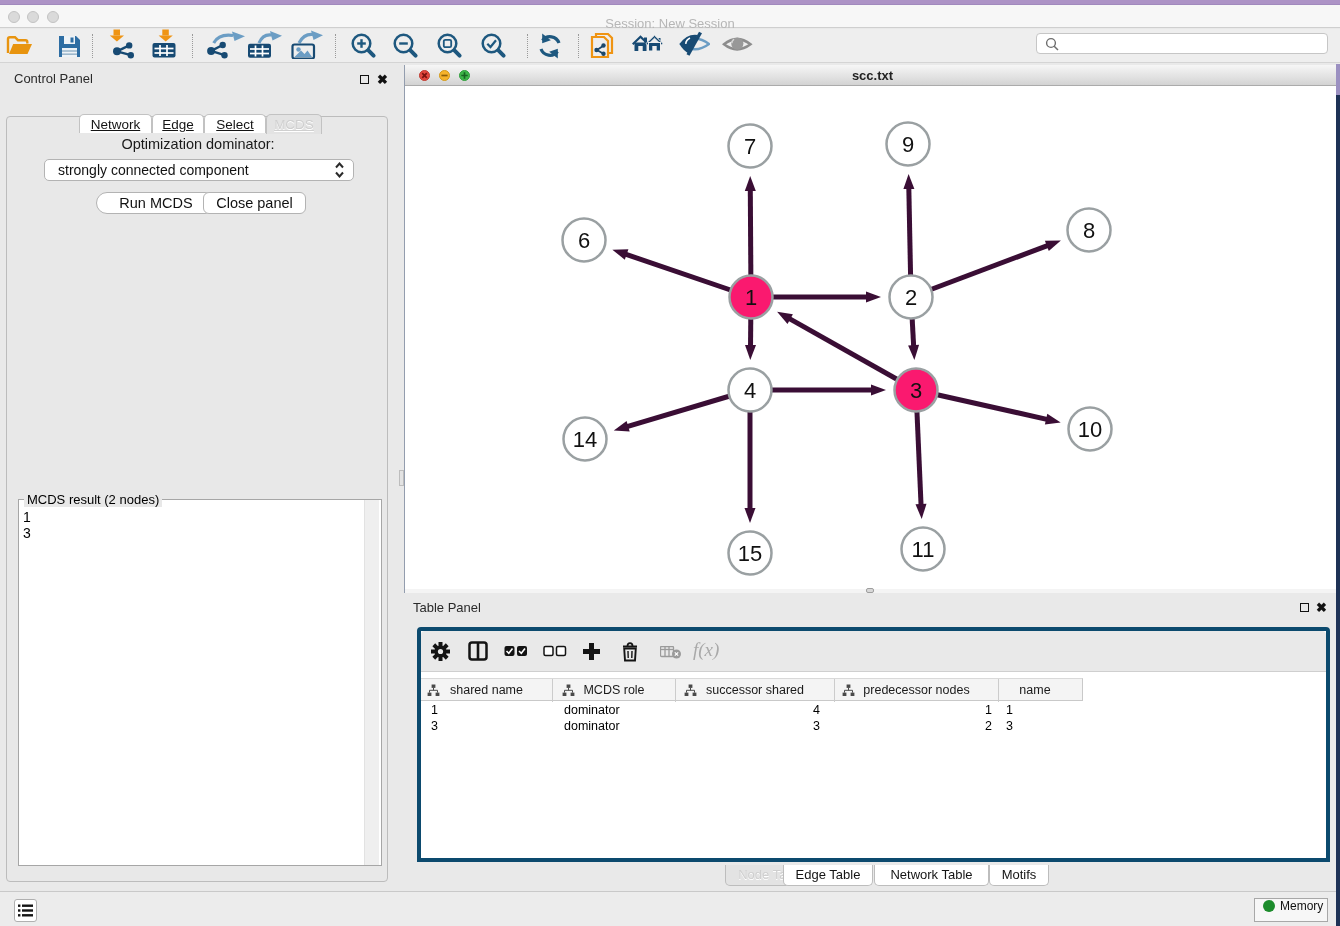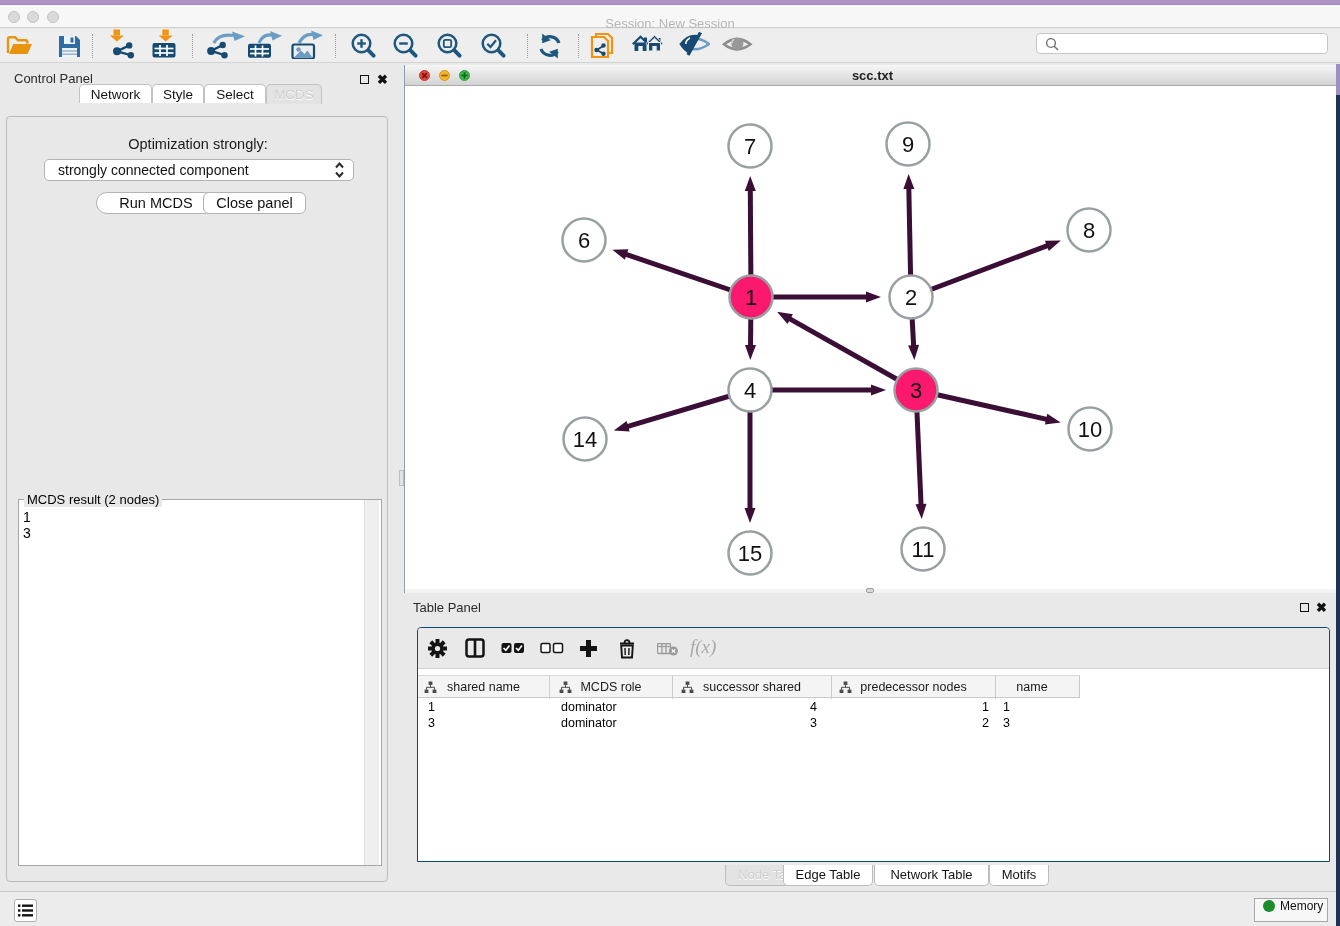--- a/index.html
+++ b/index.html
@@ -10,38 +10,38 @@
 .tl{position:absolute;top:6px;width:12px;height:12px;border-radius:50%;background:#dadada;border:1px solid #c3c3c3;}
 #wtitle{position:absolute;top:11px;left:0;width:100%;text-align:center;font-size:13px;color:#b6b6b6;}
 #toolbar{left:0;top:29px;width:1340px;height:34px;background:#eeeeee;border-bottom:1px solid #d4d4d4;}
 .tbi{position:absolute;top:3px;}
 .tsep{position:absolute;top:5px;height:24px;width:0;border-left:1px dotted #9a9a9a;}
 #search{position:absolute;left:1036px;top:4px;width:292px;height:21px;background:#fff;border:1px solid #c6c6c6;border-radius:4px;}
 
 #cp-title{left:14px;top:71px;font-size:13px;color:#2a2a2a;}
 .winbtn-sq{width:9px;height:9px;border:1.5px solid #111;}
 .winbtn-x{font-size:13px;font-weight:bold;color:#111;line-height:11px;}
-.tab{position:absolute;top:84px;height:19px;background:#fff;border:1px solid #c2c2c2;border-bottom:none;font-size:13.5px;color:#141414;text-align:center;line-height:19px;border-radius:5px 5px 0 0;}
+.tab{position:absolute;top:114px;height:19px;background:#fff;border:1px solid #c2c2c2;border-bottom:none;font-size:13.5px;color:#141414;text-align:center;line-height:19px;border-radius:5px 5px 0 0;text-decoration:underline;}
 #tabpane{left:6px;top:116px;width:382px;height:766px;background:#e8e8e8;border:1px solid #bcbcbc;border-radius:4px;}
 #optlabel{left:0px;top:136px;width:396px;text-align:center;font-size:14.5px;color:#1a1a1a;}
 #selbox{left:44px;top:159px;width:310px;height:22px;background:#fff;border:1px solid #b3b3b3;border-radius:5px;font-size:14px;color:#111;line-height:20px;padding-left:13px;}
 .btn{position:absolute;top:192px;height:22px;background:#fff;border:1px solid #b3b3b3;border-radius:6px;font-size:14.5px;color:#111;text-align:center;line-height:20px;}
 #fieldset{left:18px;top:499px;width:364px;height:367px;border:1px solid #a6a6a6;background:#fff;}
 #fslegend{left:24px;top:492px;font-size:13px;color:#000;background:#e8e8e8;padding:0 3px;}
 #fsscroll{left:364px;top:500px;width:15px;height:365px;background:#efefef;border-left:1px solid #e2e2e2;}
 #fstext{left:23px;top:509px;font-size:14px;color:#000;line-height:16px;}
 
 #netwin{left:404px;top:65px;width:936px;height:528px;border-left:1px solid #939dae;background:#fff;}
 #nettitle{position:absolute;left:0;top:0;width:100%;height:21px;background:linear-gradient(#f6f6f6,#dedede 70%,#d3d3d3);border-bottom:1px solid #ababab;border-top:1px solid #cut;}
 .tlight{position:absolute;top:5px;width:11px;height:11px;border-radius:50%;}
 #netname{position:absolute;top:3px;left:0;width:100%;text-align:center;font-size:13px;font-weight:bold;color:#222;}
 #canvas{position:absolute;left:0;top:22px;width:935px;height:502px;background:#fff;}#netbottom{position:absolute;left:0;top:524px;width:935px;height:4px;background:#f4f4f4;}
 
 #tp-title{left:413px;top:600px;font-size:13px;color:#2a2a2a;}
-#tp-box{left:417px;top:627px;width:913px;height:235px;background:#fff;border:1px solid #0c4a6e;border-radius:4px 4px 0 0;}
+#tp-box{left:417px;top:627px;width:913px;height:235px;background:#fff;border:4px solid #0c4a6e;border-radius:4px 4px 0 0;}
 #tp-toolbar{position:absolute;left:0;top:0;width:100%;height:41px;background:#e9e9e9;border-bottom:1px solid #cfcfcf;border-radius:4px 4px 0 0;}
 #thead{position:absolute;left:0;top:47px;width:662px;height:23px;background:#f4f4f4;border-top:1px solid #d9d9d9;border-bottom:1px solid #c9c9c9;border-right:1px solid #c9c9c9;}
 .thcell{position:absolute;top:0;height:23px;border-right:1px solid #cccccc;font-size:12.5px;color:#1a1a1a;text-align:center;line-height:22px;}
 .treeic{position:absolute;top:5px;}
 .trow{position:absolute;font-size:12.5px;color:#000;height:16px;line-height:16px;}
 .tabb{position:absolute;top:865px;height:21px;background:#fff;border:1px solid #bdbdbd;border-top:none;font-size:13px;color:#141414;text-align:center;line-height:19px;border-radius:0 0 5px 5px;}
 #statusbar{left:0;top:891px;width:1340px;height:35px;background:#ececec;border-top:1px solid #c9c9c9;}
 #listbtn{position:absolute;left:14px;top:7px;width:23px;height:23px;background:#fff;border:1px solid #b0b0b0;border-radius:3px;}
 #membtn{position:absolute;left:1254px;top:6px;width:74px;height:24px;background:#f7f7f7;border:1px solid #a8a8a8;font-size:12px;color:#111;}
 .seltab{background:#e3e3e3 !important;color:#cfcfcf !important;text-shadow:0 1px 0 #fff;}
@@ -192,24 +192,24 @@
       <line x1="9.2" y1="9.2" x2="13" y2="13" stroke="#6e6e6e" stroke-width="1.5"></line>
     </svg>
   </div>
 </div>
 
 <div class="abs" id="cp-title">Control Panel</div>
 <div class="abs winbtn-sq" style="left:360px;top:75px;"></div>
 <div class="abs winbtn-x" style="left:377px;top:74px;">✖</div>
 <div class="abs" id="tabpane"></div>
 <div class="tab" style="left:79px;width:73px;">Network</div>
-<div class="tab" style="left:152px;width:52px;">Style</div>
+<div class="tab" style="left:152px;width:52px;">Edge</div>
 <div class="tab" style="left:204px;width:62px;">Select</div>
 <div class="tab seltab" style="left:266px;width:56px;height:20px;">MCDS</div>
-<div class="abs" id="optlabel">Optimization strongly:</div>
+<div class="abs" id="optlabel">Optimization dominator:</div>
 <div class="abs" id="selbox">strongly connected component
  <svg width="11" height="16" style="position:absolute;right:8px;top:2px;" viewBox="0 0 11 16">
       <path d="M2 5.5 L5.5 1.5 L9 5.5" fill="none" stroke="#2b2b2b" stroke-width="2"></path>
       <path d="M2 10.5 L5.5 14.5 L9 10.5" fill="none" stroke="#2b2b2b" stroke-width="2"></path>
     </svg>
 </div>
 <div class="btn" style="left:96px;width:120px;border-radius:11px;">Run MCDS</div>
 <div class="btn" style="left:203px;width:103px;">Close panel</div>
 <div class="abs" id="fieldset"></div>
 <div class="abs" id="fsscroll"></div>

